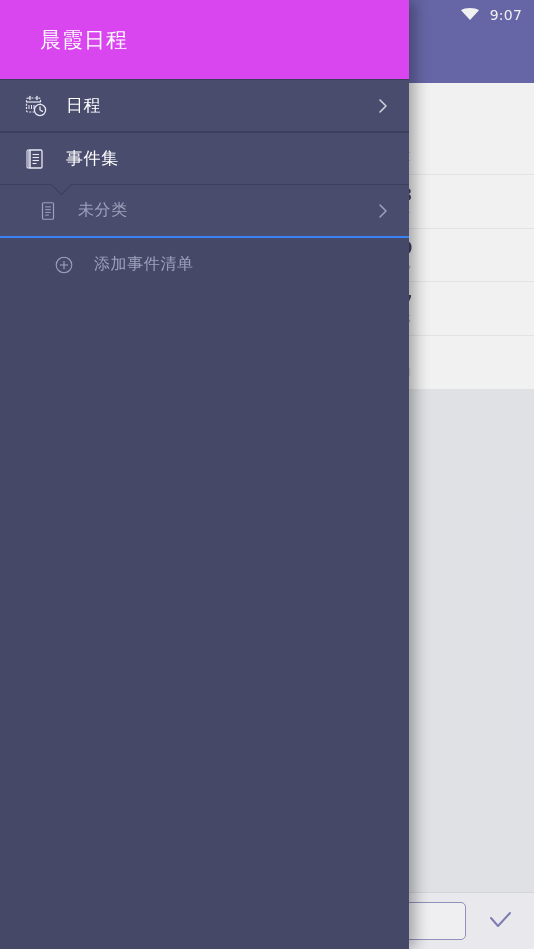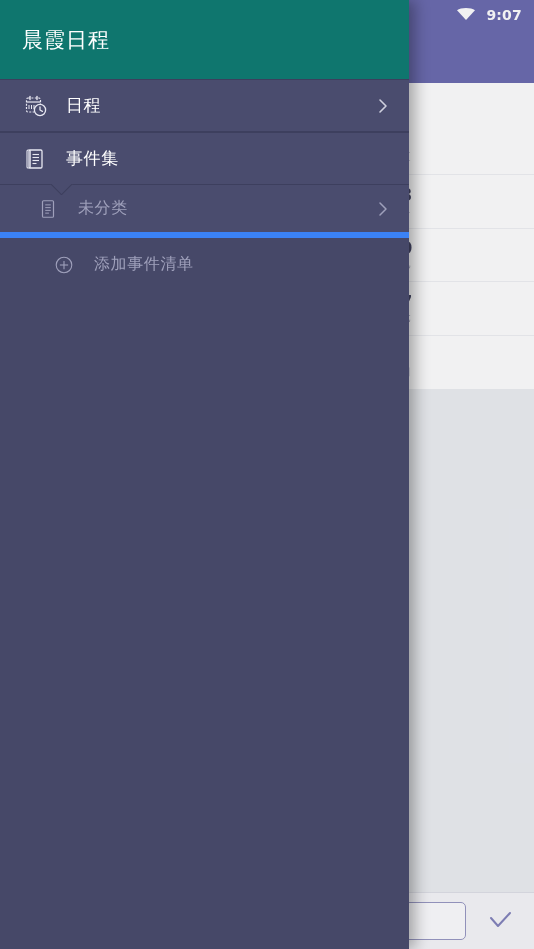--- a/index.html
+++ b/index.html
@@ -11,21 +11,21 @@
   }
   #app { position:relative; width:534px; height:949px; overflow:hidden; }
 
   
   .bg-app { position:absolute; inset:0; background:#eceef2; display:flex; flex-direction:column; }
   .statusbar {
     height:30px; background:#6c6cb0; flex:0 0 30px;
     display:flex; align-items:center; justify-content:flex-end;
     padding-right:12px; gap:10px;
   }
-  .sb-clock { color:#ffffff; font-size:14px; font-weight:bold; letter-spacing:.2px; }
+  .sb-clock { color:#ffffff; font-size:14px; font-weight:normal; letter-spacing:.2px; }
   .wifi-icon { display:block; }
 
   .appbar { height:53px; background:#6c6cb0; flex:0 0 53px; }
 
   .weekheader {
     height:38px; background:#ffffff; flex:0 0 38px;
     display:flex; align-items:center;
   }
   .wk-cell { flex:1 1 0; text-align:center; font-size:15px; color:#4e83e0; }
 
@@ -64,35 +64,35 @@
   .scrim { position:absolute; inset:0; background:rgba(20,20,40,0.06); }
 
   
   .drawer {
     position:absolute; top:0; left:0; width:409px; height:949px;
     background:#464868;
     box-shadow:6px 0 14px rgba(0,0,0,0.32);
     display:flex; flex-direction:column;
   }
   .drawer-header {
-    height:79px; flex:0 0 79px; background:#0f766e;
-    display:flex; align-items:center; padding-left:22px;text-align:center;
+    height:79px; flex:0 0 79px; background:#d946ef;
+    display:flex; align-items:center; padding-left:40px;text-align:center;
   }
   .drawer-title { color:#ffffff; font-size:21px; letter-spacing:1px; }
 
   .nav-list { flex:1 1 auto; }
 
   .nav-item {
     position:relative; height:53px;
     display:flex; align-items:center;
     padding-left:22px; padding-right:18px;
     cursor:pointer;
   }
   .nav-item.primary { background:#4a4c6e; border-top:1px solid #3d3f5e; border-bottom:1px solid #3d3f5e; }
-  .nav-item.sub { background:#4a4c6e; border-bottom:6px solid #3b82f6; padding-left:34px; }
+  .nav-item.sub { background:#4a4c6e; border-bottom:2px solid #3b82f6; padding-left:34px; }
   .nav-item.add { background:#464868; padding-left:50px; }
 
   .nav-icon { width:28px; flex:0 0 28px; display:flex; align-items:center; justify-content:center; }
   .nav-label { margin-left:16px; font-size:17px; color:#ffffff; letter-spacing:.6px; }
   .nav-item.sub .nav-label,
   .nav-item.add .nav-label { color:#9fa0bb; font-size:16px; }
   .nav-chevron { margin-left:auto; display:flex; align-items:center; }
 
   
   .group-caret {

